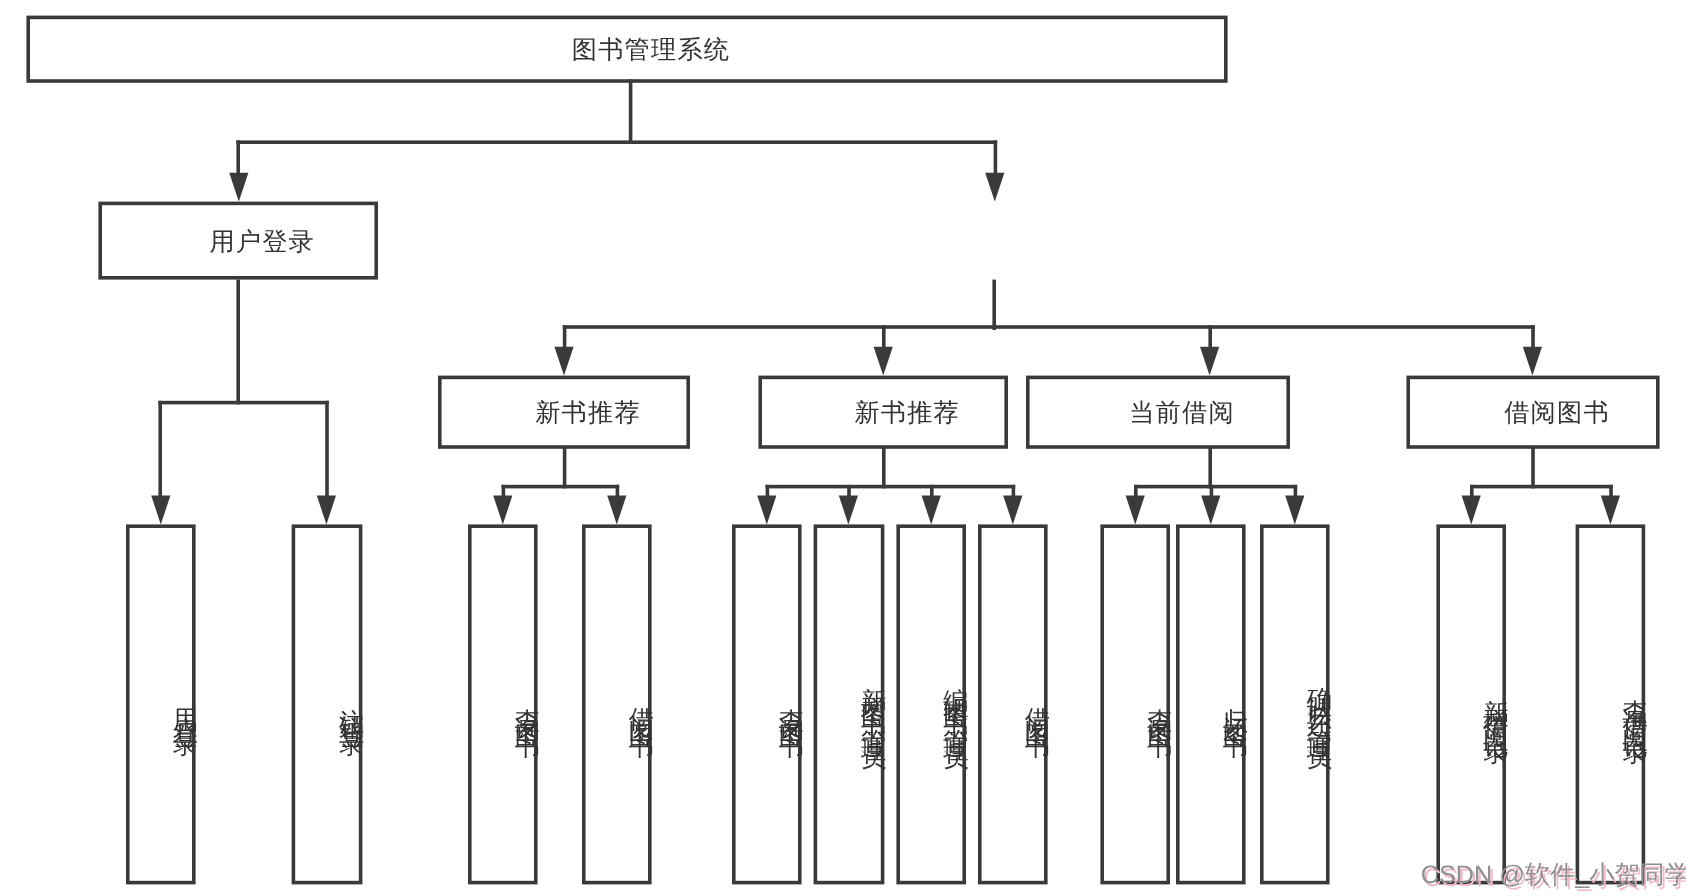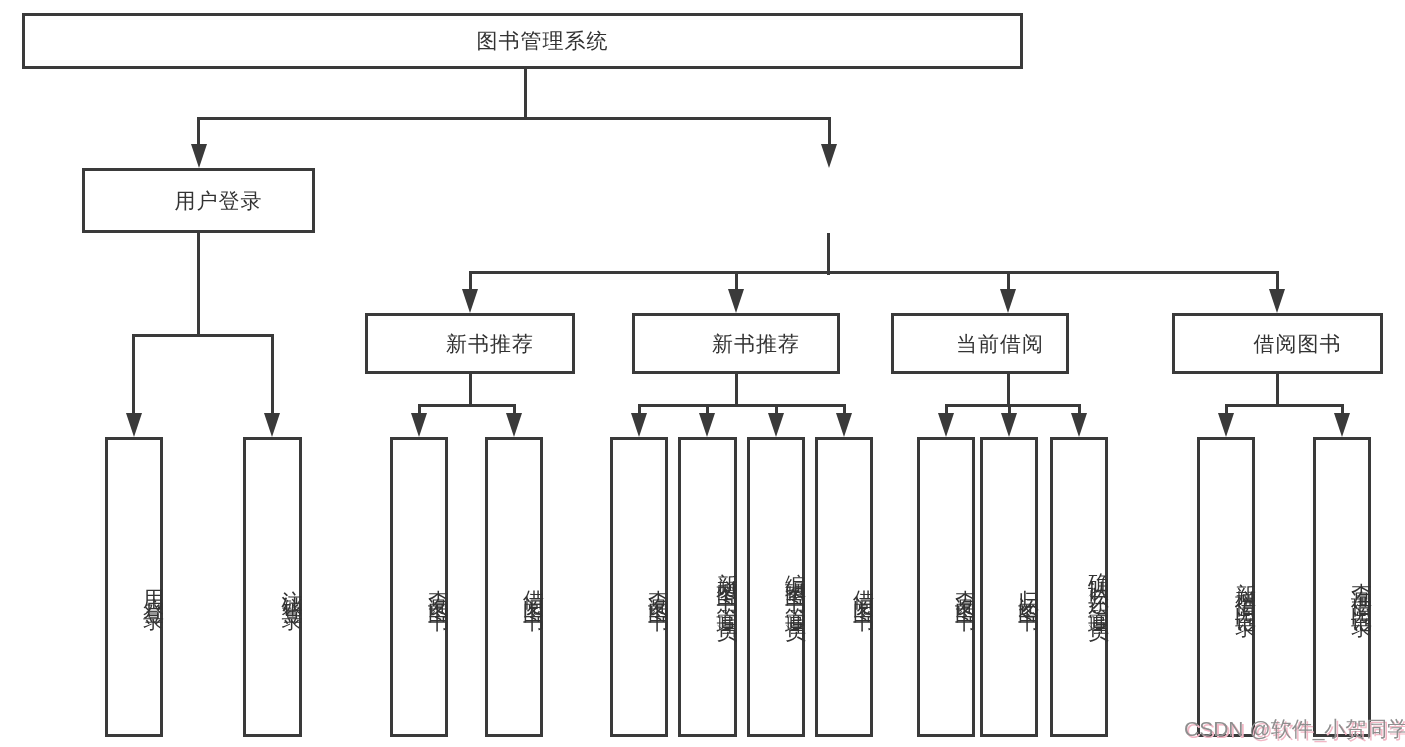--- a/index.html
+++ b/index.html
@@ -62,21 +62,21 @@
 <body>
 
 <div class="stage">
 
   <div class="box" style="left:22px; top:13px; width:1001px; height:56px;">图书管理系统</div>
 
   <div class="box" style="left:82px; top:168px; width:233px; height:65px;">用户登录</div>
 
   <div class="box" style="left:365px; top:313px; width:210px; height:61px;">新书推荐</div>
   <div class="box" style="left:632px; top:313px; width:208px; height:61px;">新书推荐</div>
-  <div class="box" style="left:891px; top:313px; width:178px; height:61px;">当前借阅</div>
+  <div class="box" style="left:855px; top:313px; width:220px; height:61px;">当前借阅</div>
   <div class="box" style="left:1172px; top:313px; width:211px; height:61px;">借阅图书</div>
 
   <div class="box vbox" style="left:105px; top:437px; width:58px; height:300px;">用户登录</div>
   <div class="box vbox" style="left:243px; top:437px; width:59px; height:300px;">注销登录</div>
 
   <div class="box vbox" style="left:390px; top:437px; width:58px; height:300px;">查询图书</div>
   <div class="box vbox" style="left:485px; top:437px; width:58px; height:300px;">借阅图书</div>
 
   <div class="box vbox" style="left:610px; top:437px; width:58px; height:300px;">查询图书</div>
   <div class="box vbox" style="left:678px; top:437px; width:59px; height:300px;">新增图书（管理员）</div>

